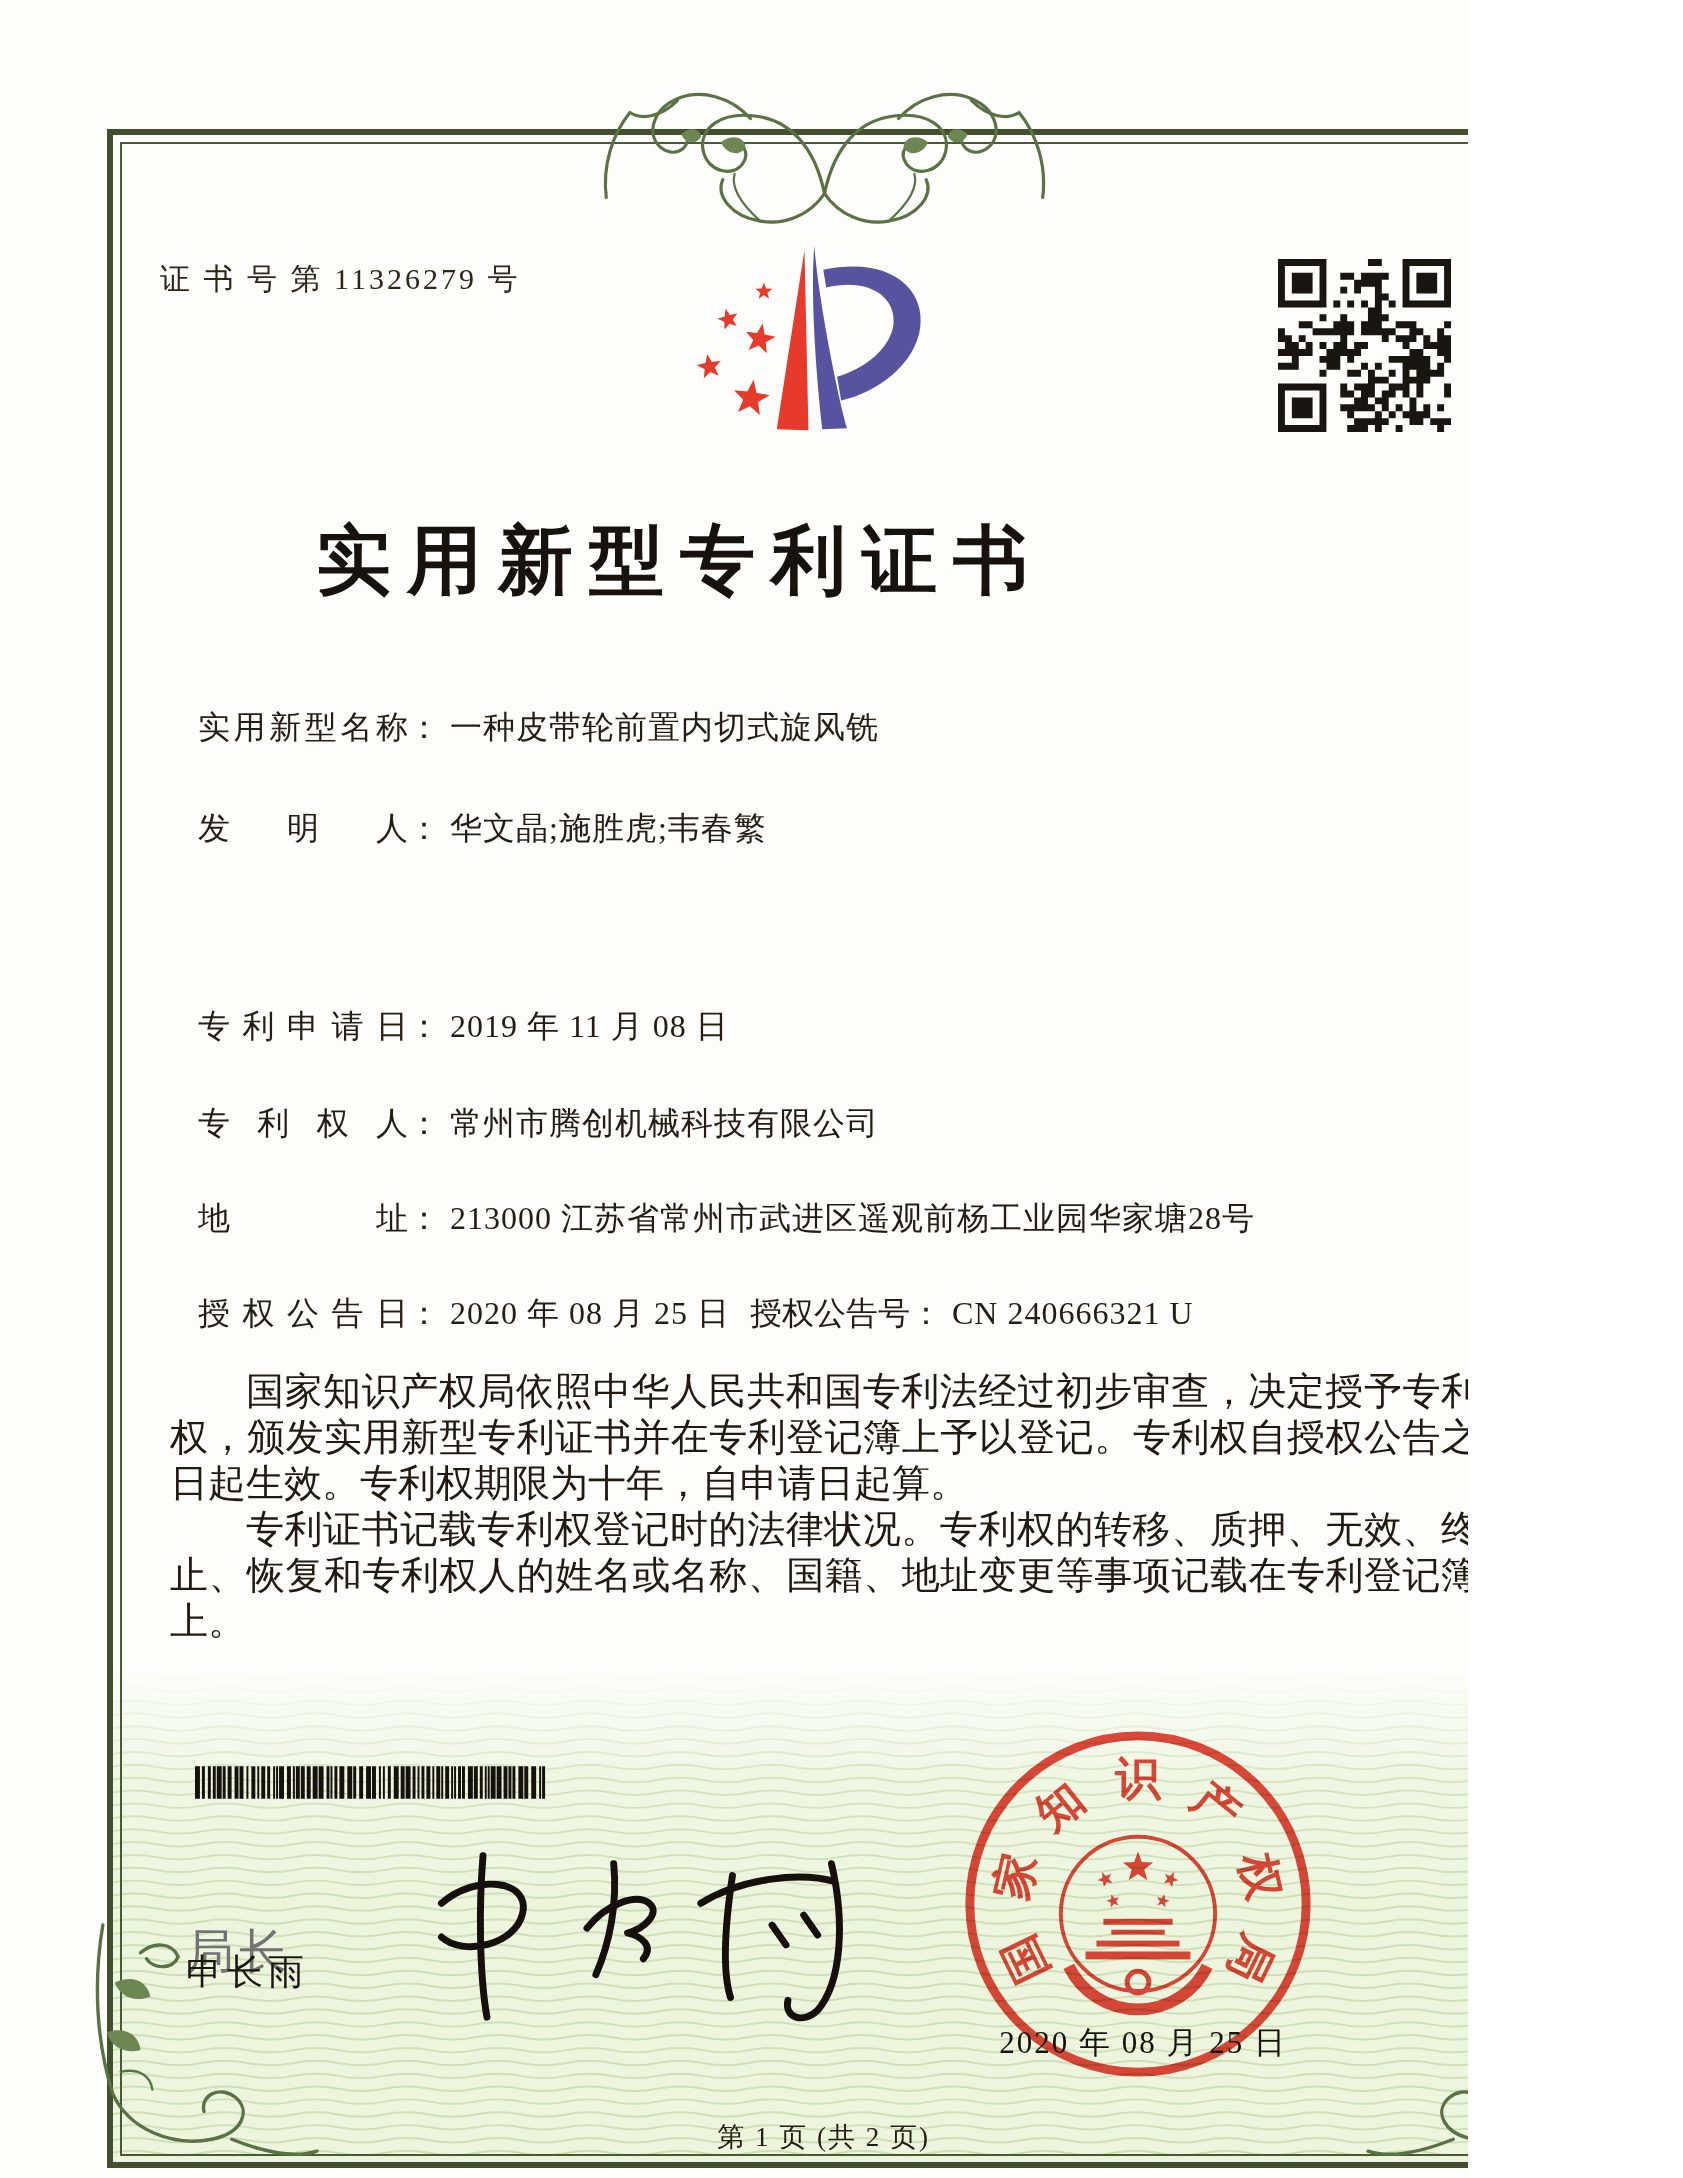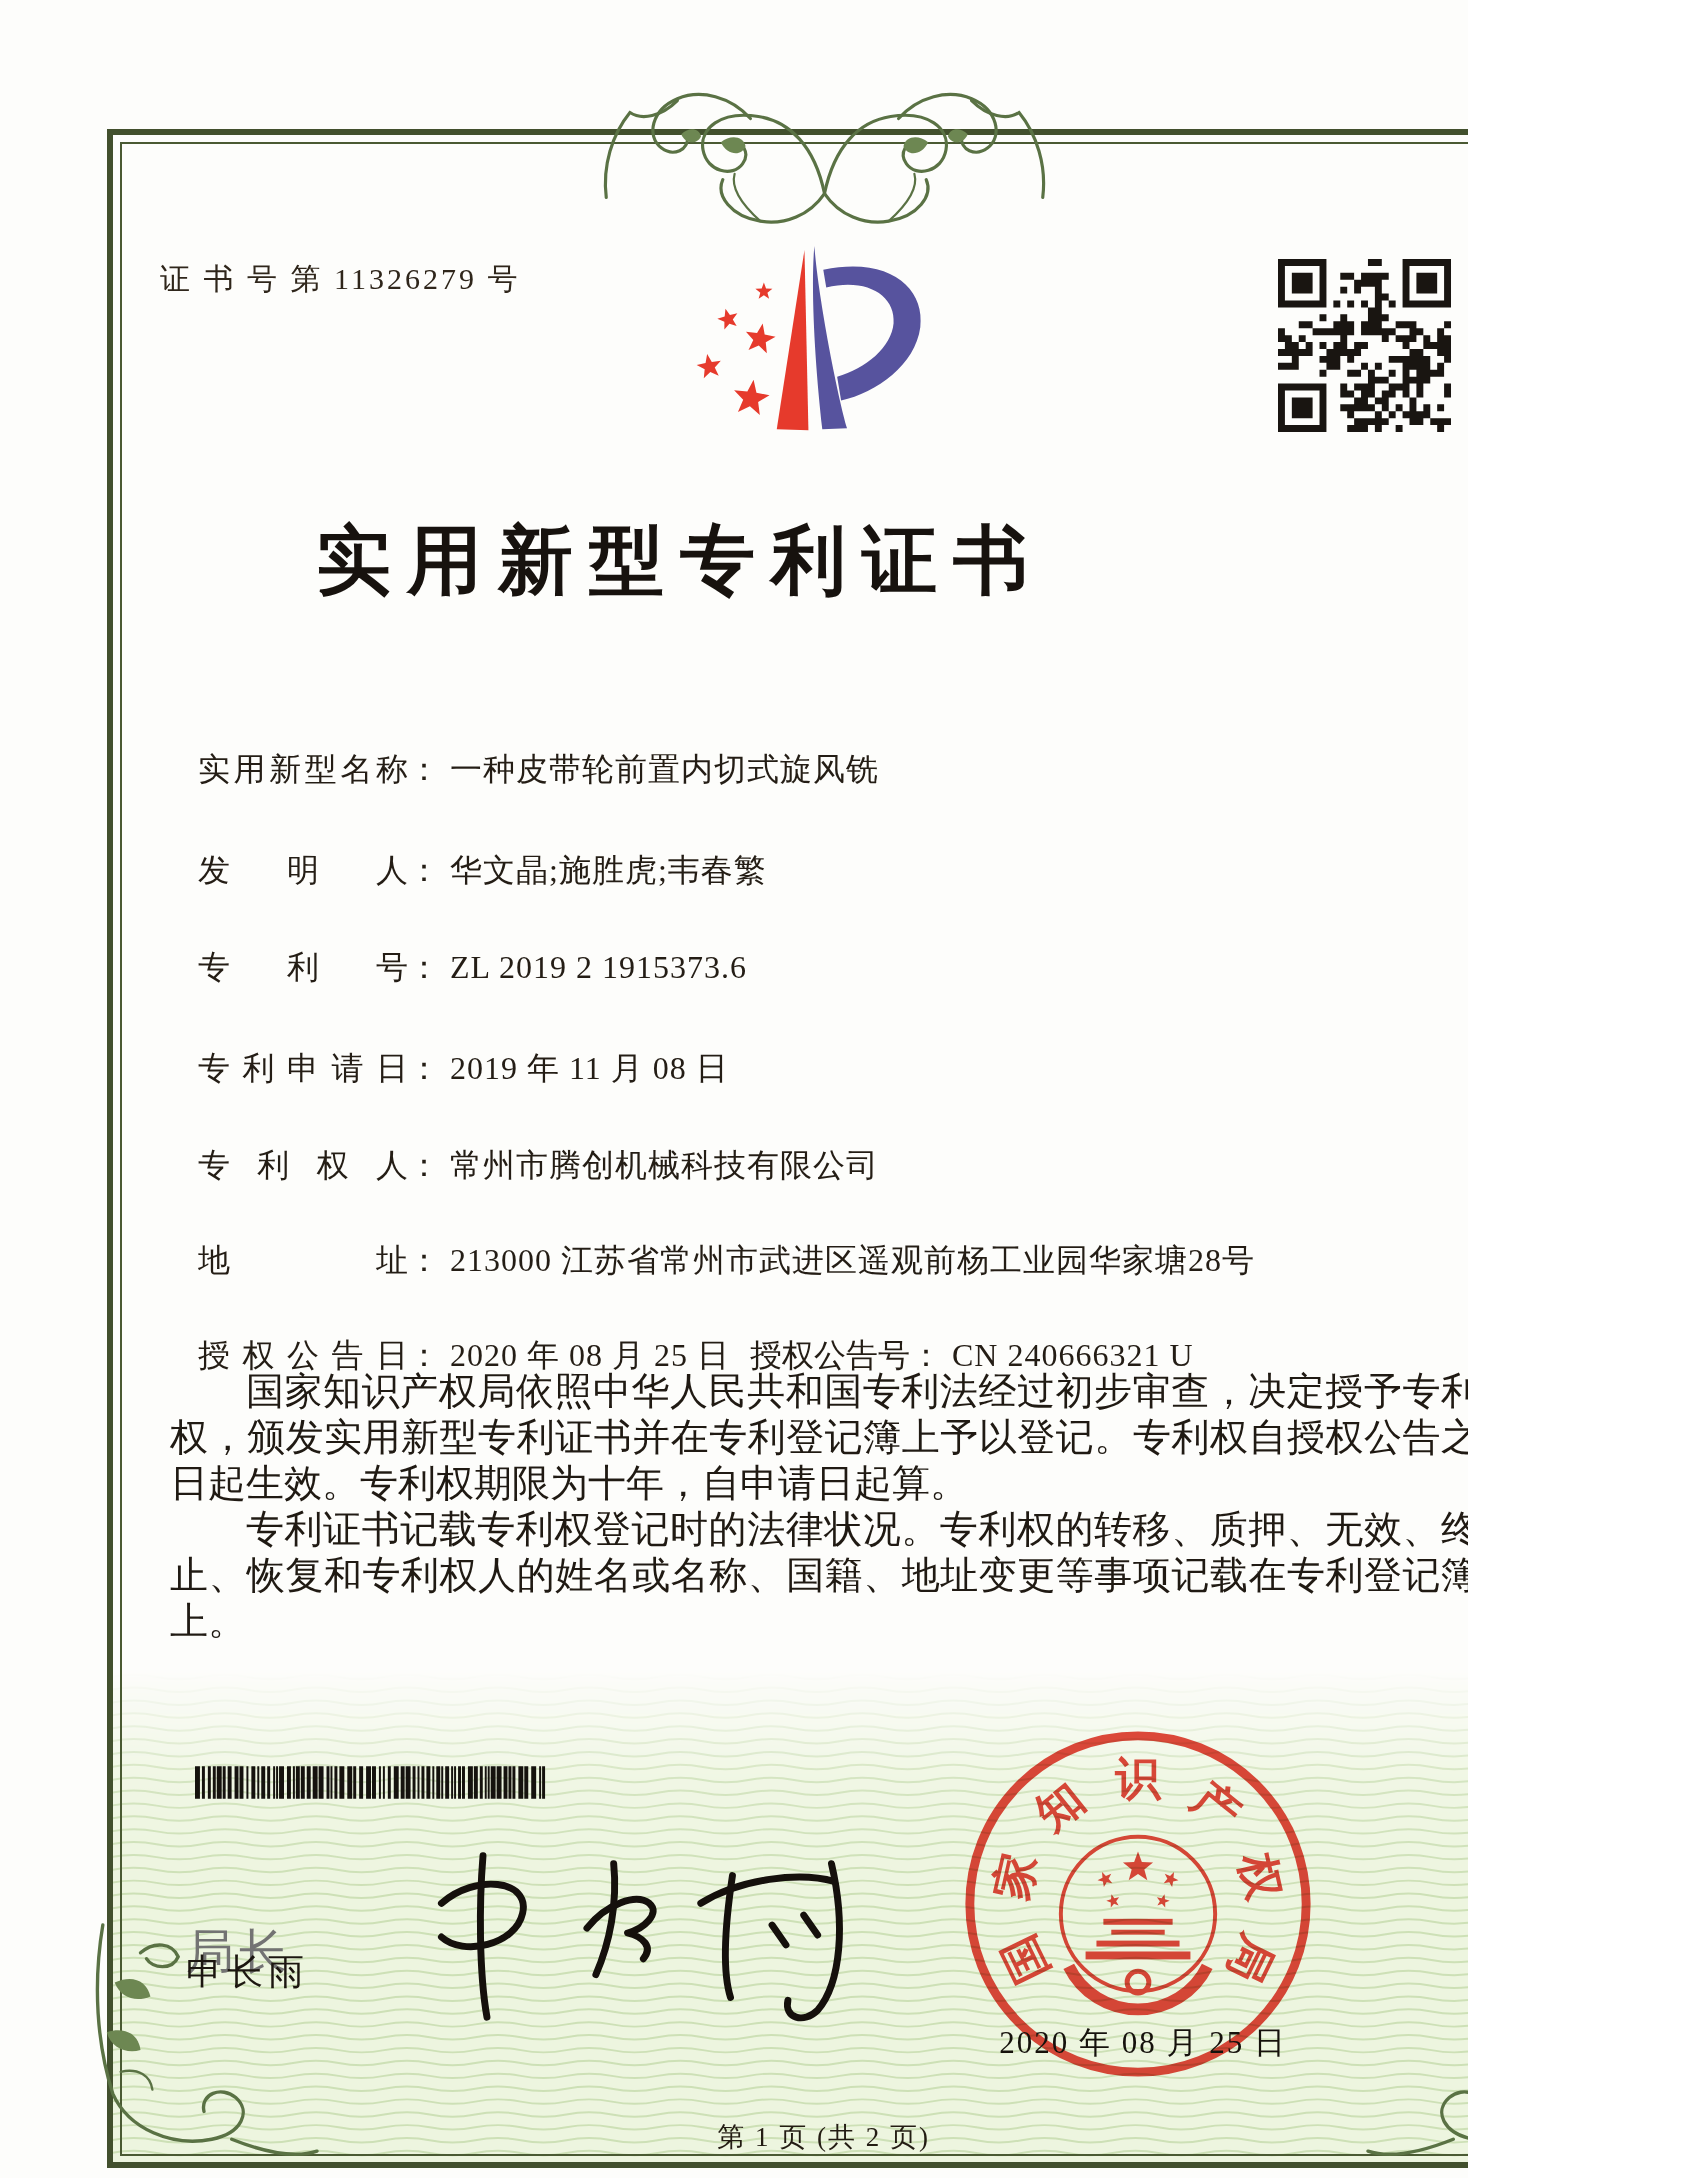--- a/index.html
+++ b/index.html
@@ -17,21 +17,21 @@
   
   #waves{position:absolute;left:111px;top:1671px;z-index:1;}
   
   .cert-no{position:absolute;left:160px;top:259px;font-size:30px;letter-spacing:3px;
            color:#2f261b;z-index:4;}
   #logo-svg{position:absolute;left:653px;top:240px;z-index:4;}
   #qr{position:absolute;left:1278px;top:259px;z-index:4;}
   .title{position:absolute;left:0;right:0;top:511px;text-align:center;font-size:75px;
          font-weight:700;letter-spacing:16px;color:#17120e;transform:translateX(-54px);z-index:4;}
   
-  .frow{position:absolute;left:198px;font-size:32px;line-height:48px;white-space:nowrap;z-index:4;margin-top:42px;}
+  .frow{position:absolute;left:198px;font-size:32px;line-height:48px;white-space:nowrap;z-index:4;}
   .flabel{display:inline-block;width:210px;text-align:justify;text-align-last:justify;
           text-justify:inter-character;vertical-align:top;}
   .fcolon{display:inline-block;margin-right:10px;}
   .fvalue{letter-spacing:1px;}
   #row-name{top:703px;} #row-inventor{top:804px;} #row-patno{top:901px;}
   #row-appdate{top:1002px;} #row-owner{top:1099px;} #row-addr{top:1194px;}
   #row-grant{top:1289px;width:1386px;}
   .grant-second{position:absolute;left:552px;top:0;}
   
   .paras{position:absolute;left:170px;top:1368px;width:1309px;font-size:38px;
@@ -167,23 +167,20 @@
     </svg>
 
   <div class="title">实用新型专利证书</div>
 
   <div class="frow" id="row-name">
     <span class="flabel">实用新型名称</span><span class="fcolon">：</span><span class="fvalue">一种皮带轮前置内切式旋风铣</span>
   </div>
   <div class="frow" id="row-inventor">
     <span class="flabel">发明人</span><span class="fcolon">：</span><span class="fvalue">华文晶;施胜虎;韦春繁</span>
   </div>
-  <div class="frow" id="row-patno">
-    <span class="flabel">专利号</span><span class="fcolon">：</span><span class="fvalue">ZL 2019 2 1915373.6</span>
-  </div>
   <div class="frow" id="row-appdate">
     <span class="flabel">专利申请日</span><span class="fcolon">：</span><span class="fvalue">2019 年 11 月 08 日</span>
   </div>
   <div class="frow" id="row-owner">
     <span class="flabel">专利权人</span><span class="fcolon">：</span><span class="fvalue">常州市腾创机械科技有限公司</span>
   </div>
   <div class="frow" id="row-addr">
     <span class="flabel">地址</span><span class="fcolon">：</span><span class="fvalue">213000 江苏省常州市武进区遥观前杨工业园华家塘28号</span>
   </div>
   <div class="frow" id="row-grant">

